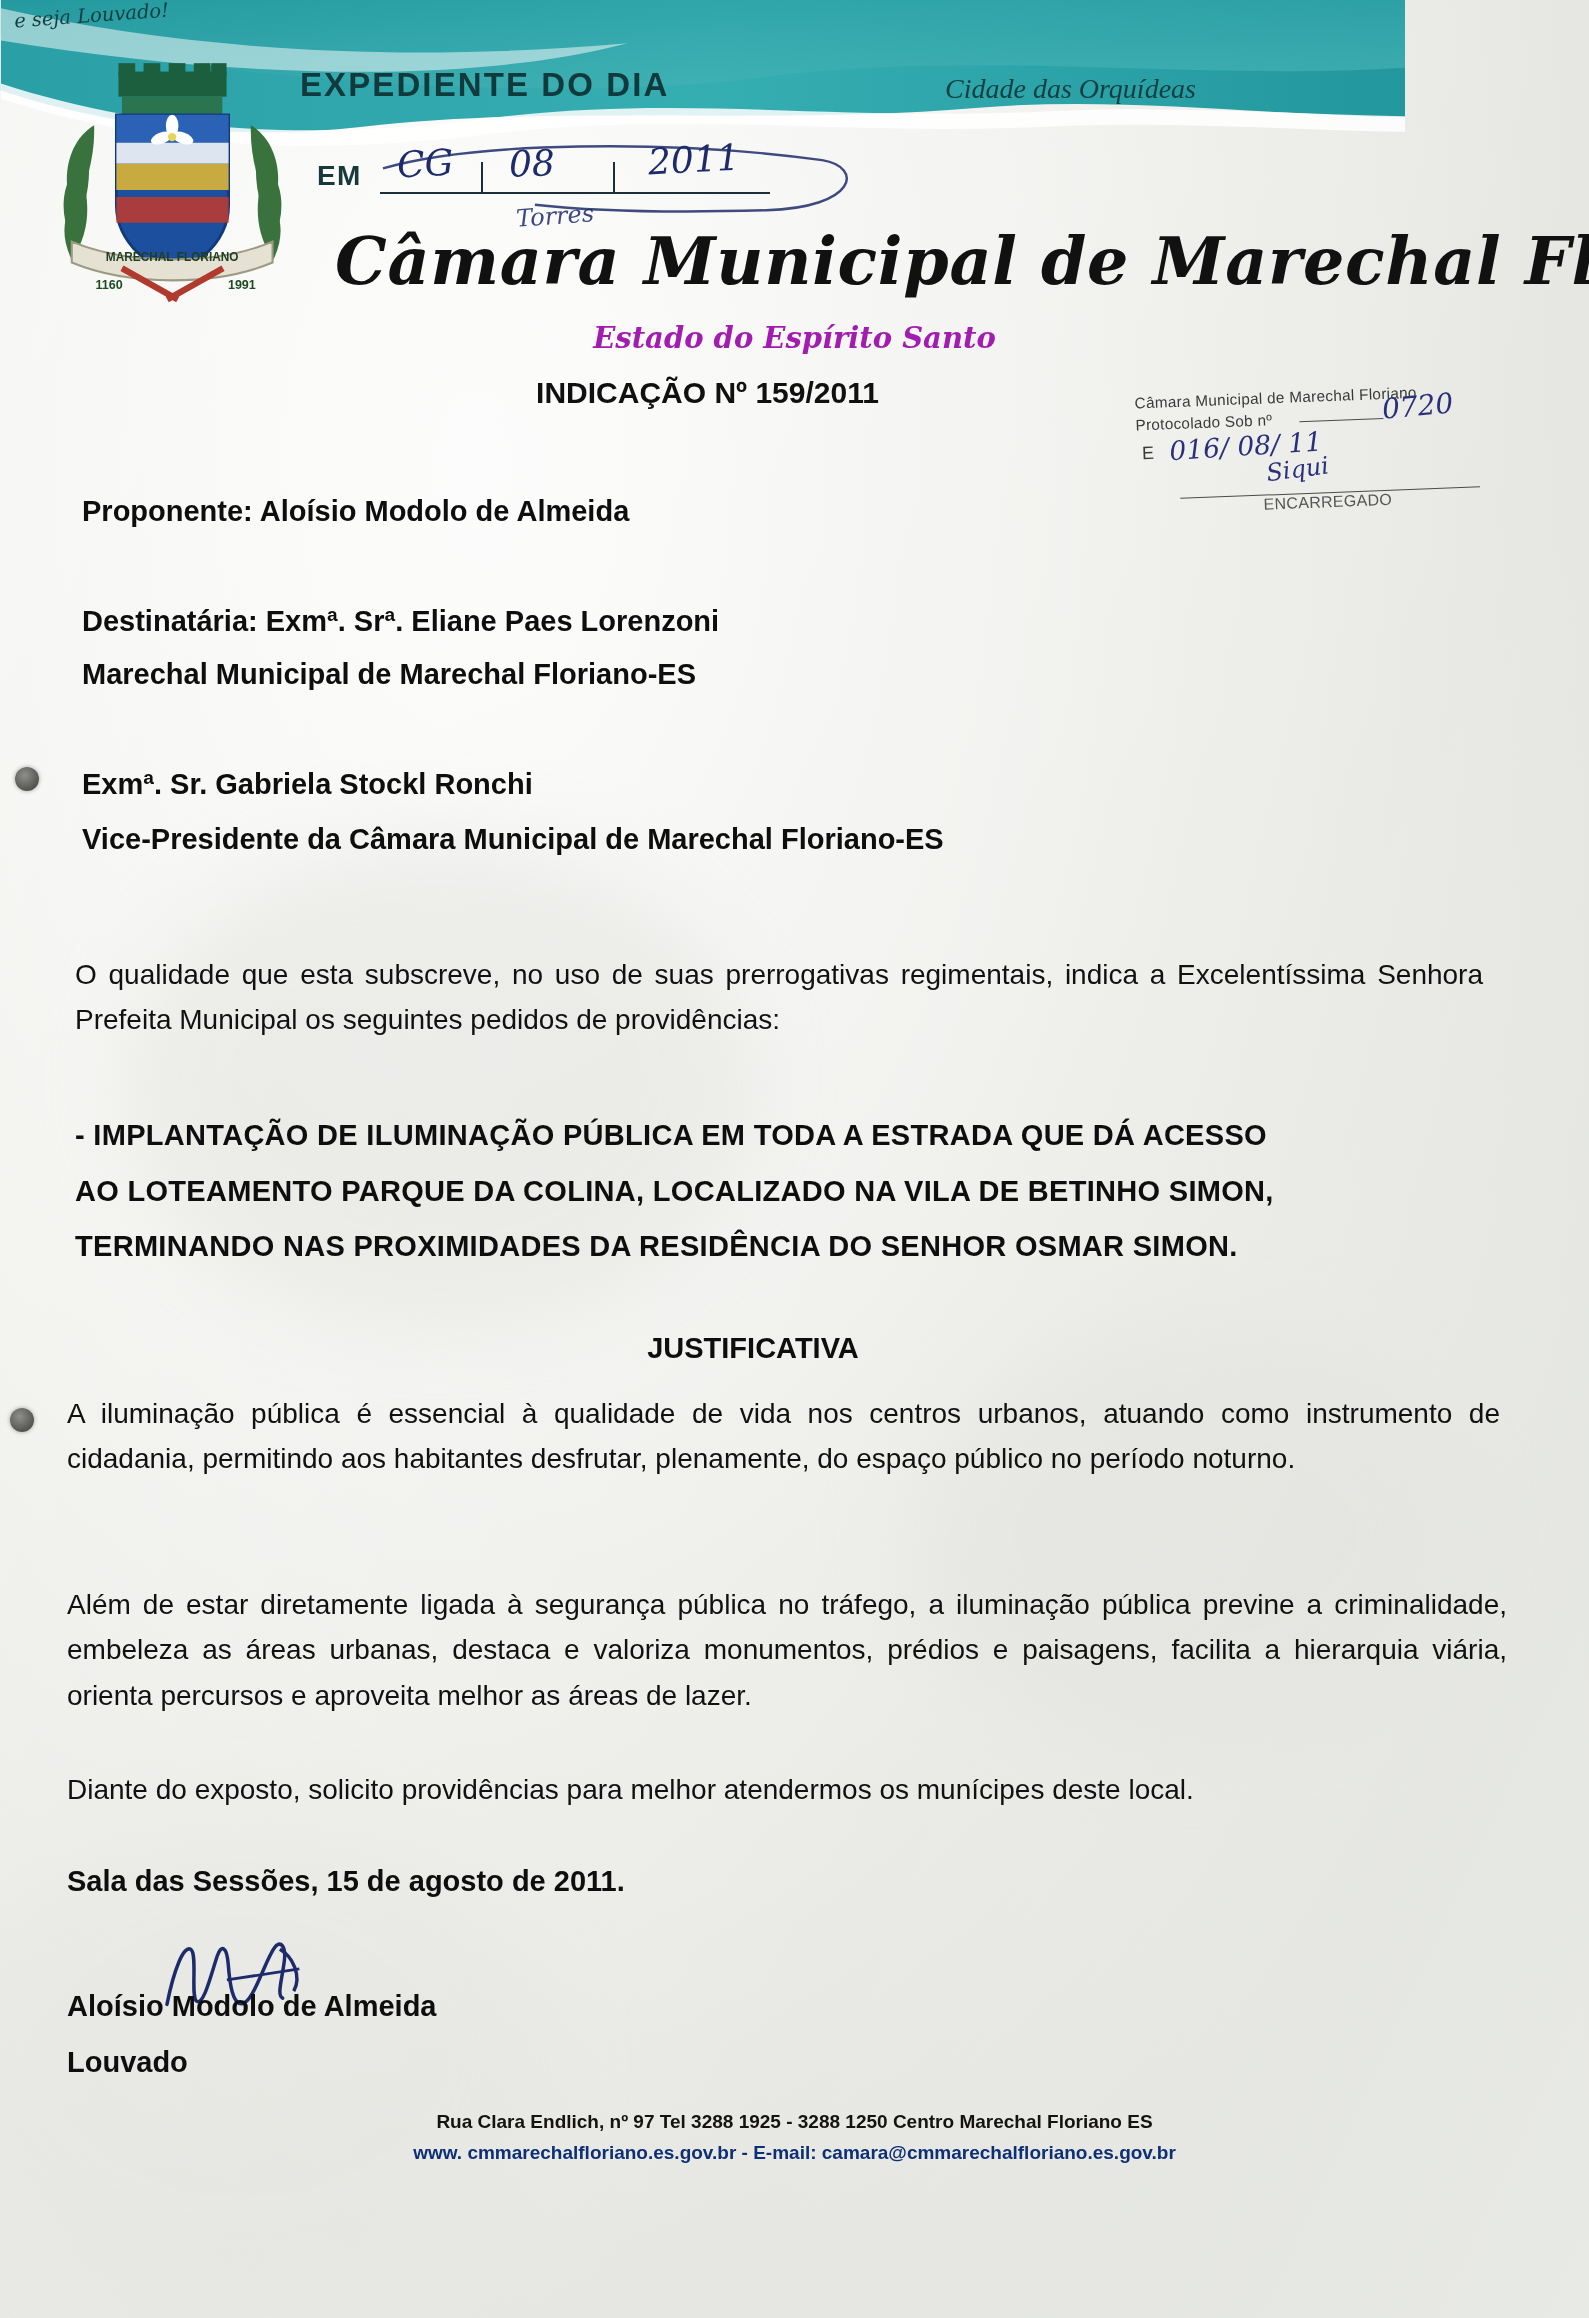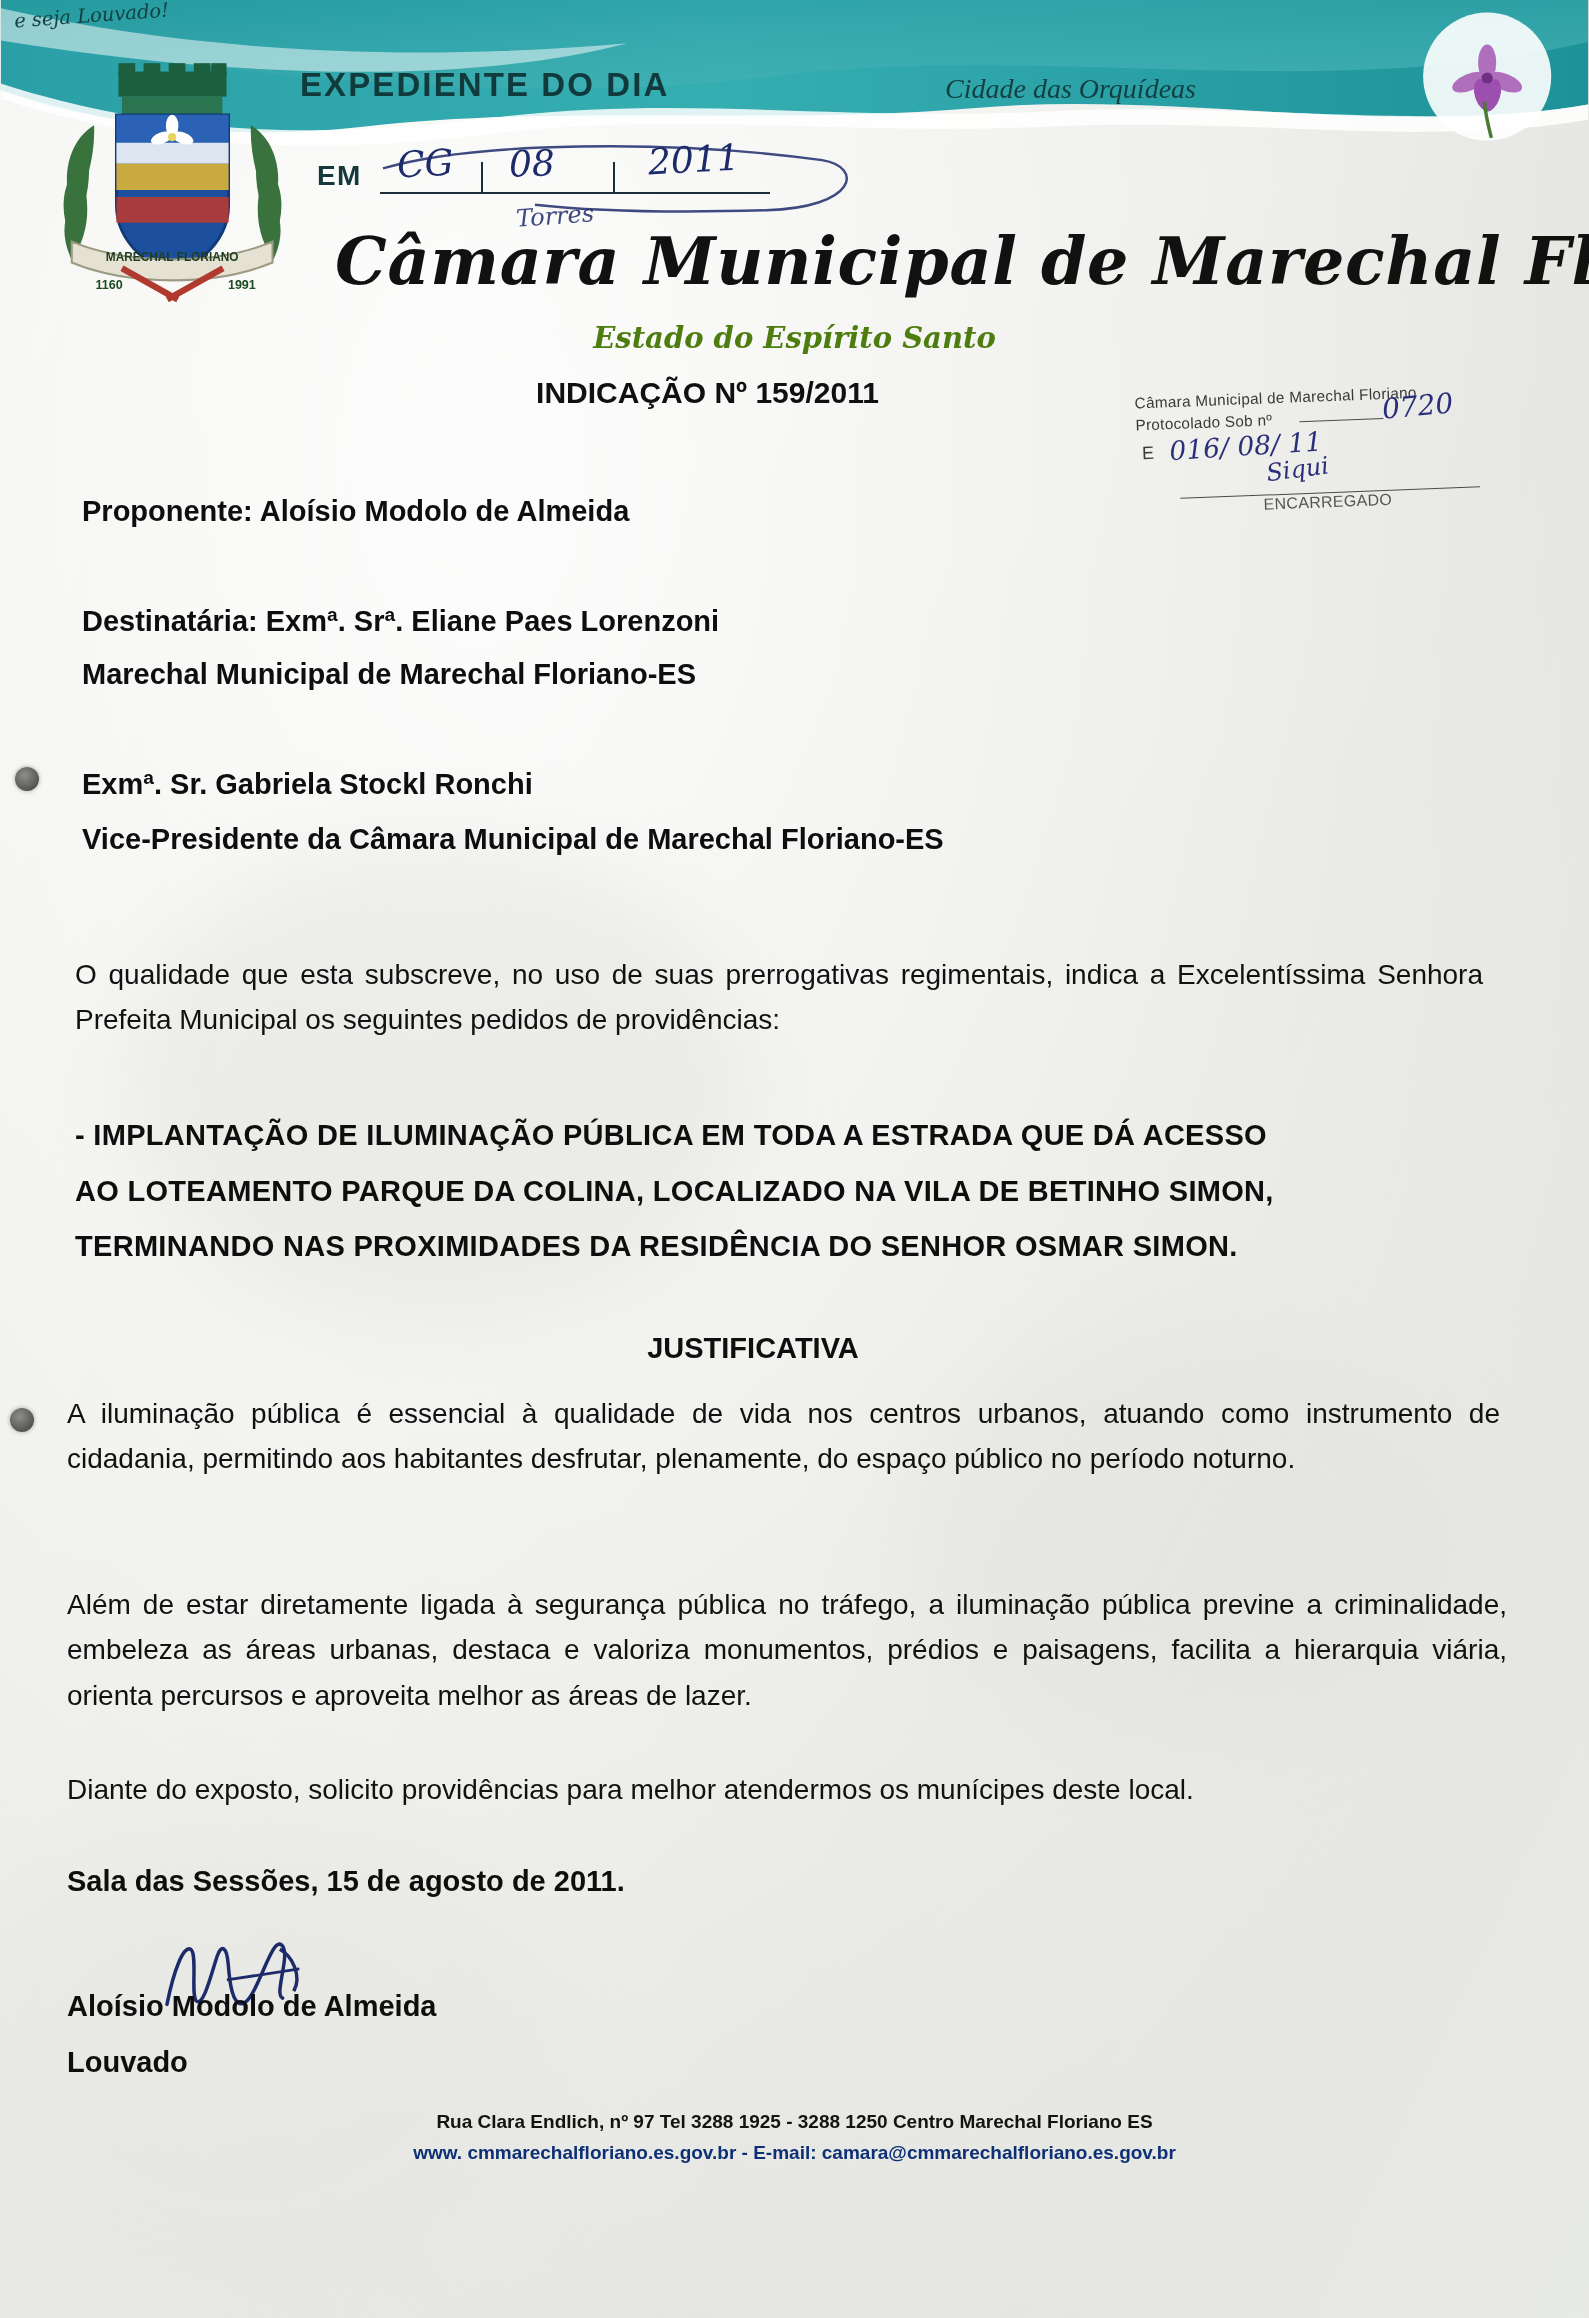--- a/index.html
+++ b/index.html
@@ -29,21 +29,21 @@
     position: absolute;
     border-radius: 50%;
     filter: blur(42px);
     opacity: .35;
   }
 
   
   .banner {
     position: absolute;
     top: 0; left: 0;
-    width: 1589px;
+    width: 1405px;
     height: 174px;
     overflow: hidden;
     text-decoration: underline;
   }
   .banner svg { display:block; }
 
   .banner-title {
     position: absolute;
     left: 300px;
     top: 66px;
@@ -119,21 +119,21 @@
     white-space: nowrap;
   }
   .estado {
     position: absolute;
     left: 0; top: 321px;
     width: 1589px;
     text-align: center;
     font-size: 29px;
     font-style: italic;
     font-family: "DejaVu Serif", serif;
-    color: #4d7c0f;
+    color: #a21caf;
     font-weight: 600;
   }
   .indicacao {
     position: absolute;
     left: 0; top: 376px;
     width: 1415px;
     text-align: center;
     font-size: 30px;
     font-weight: bold;
     color: #101010;

